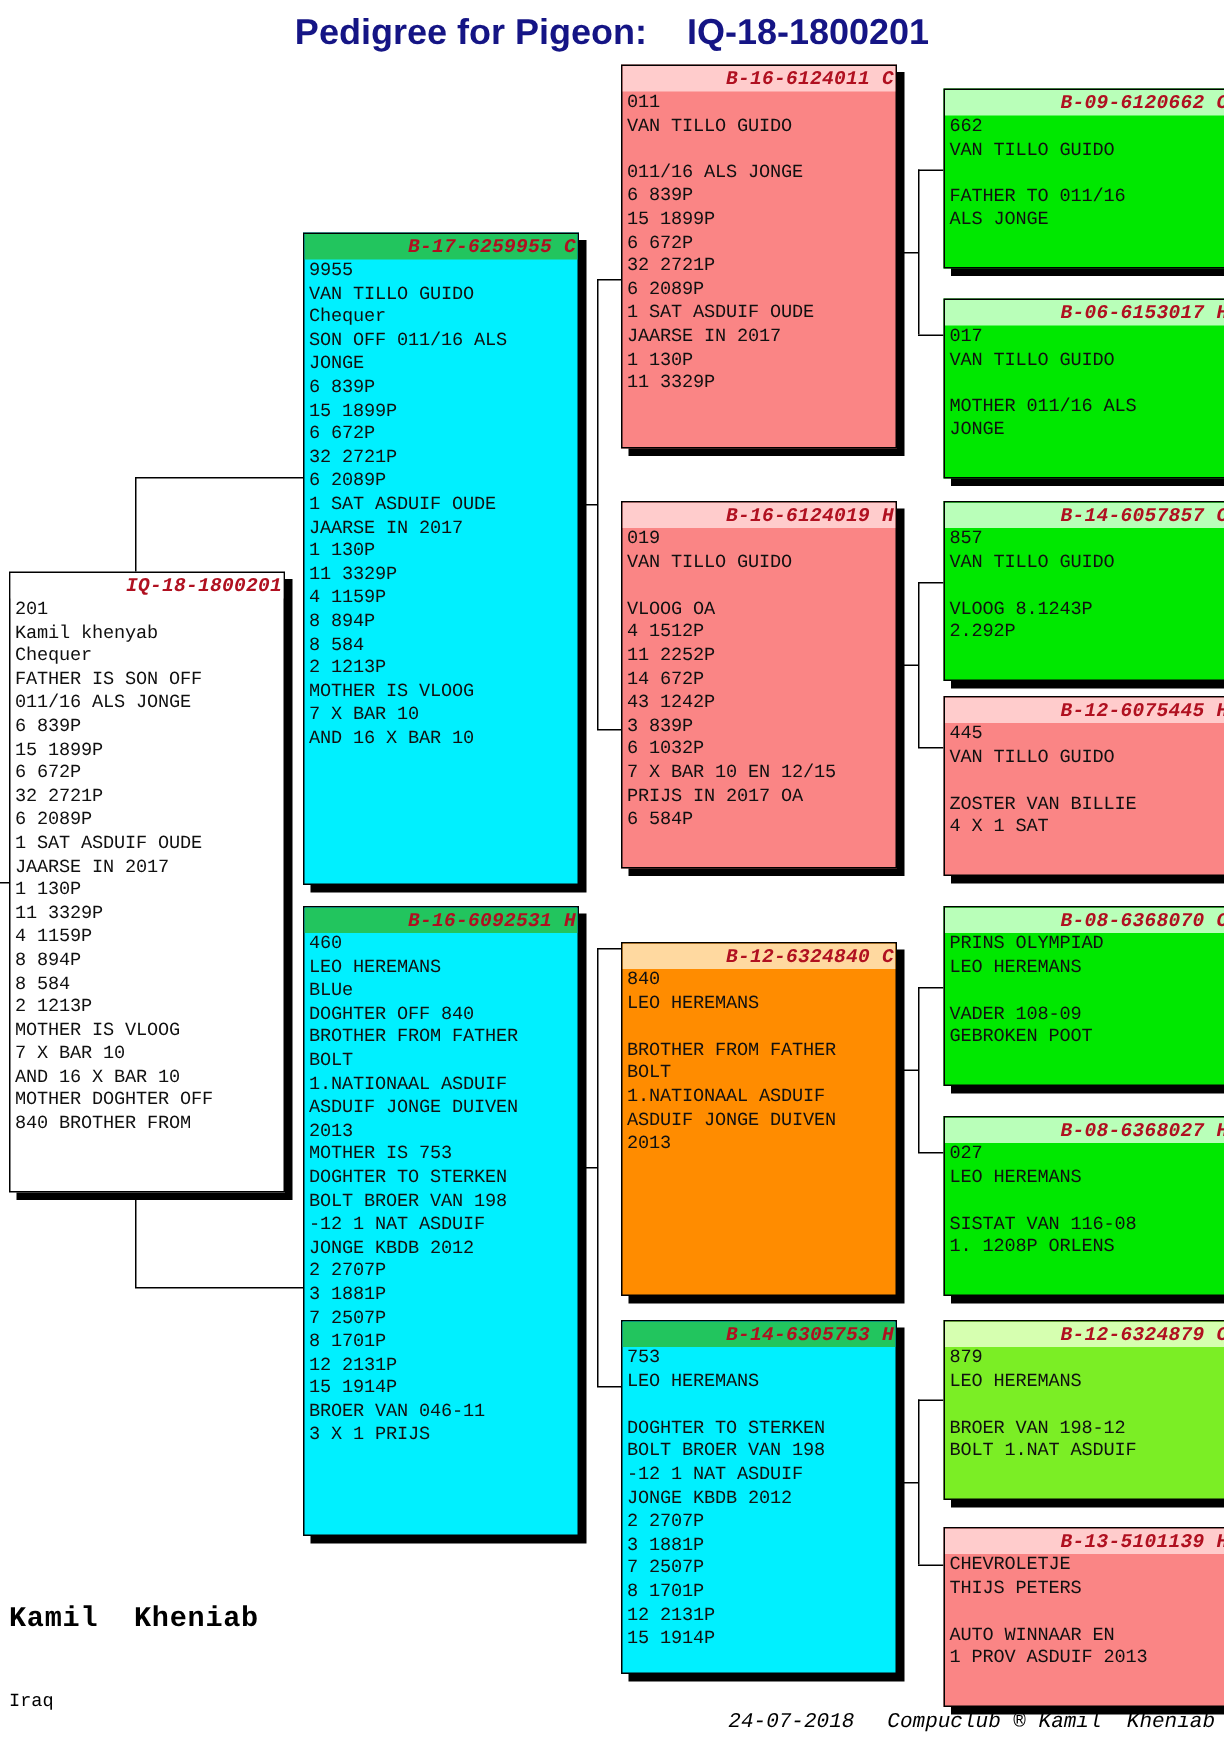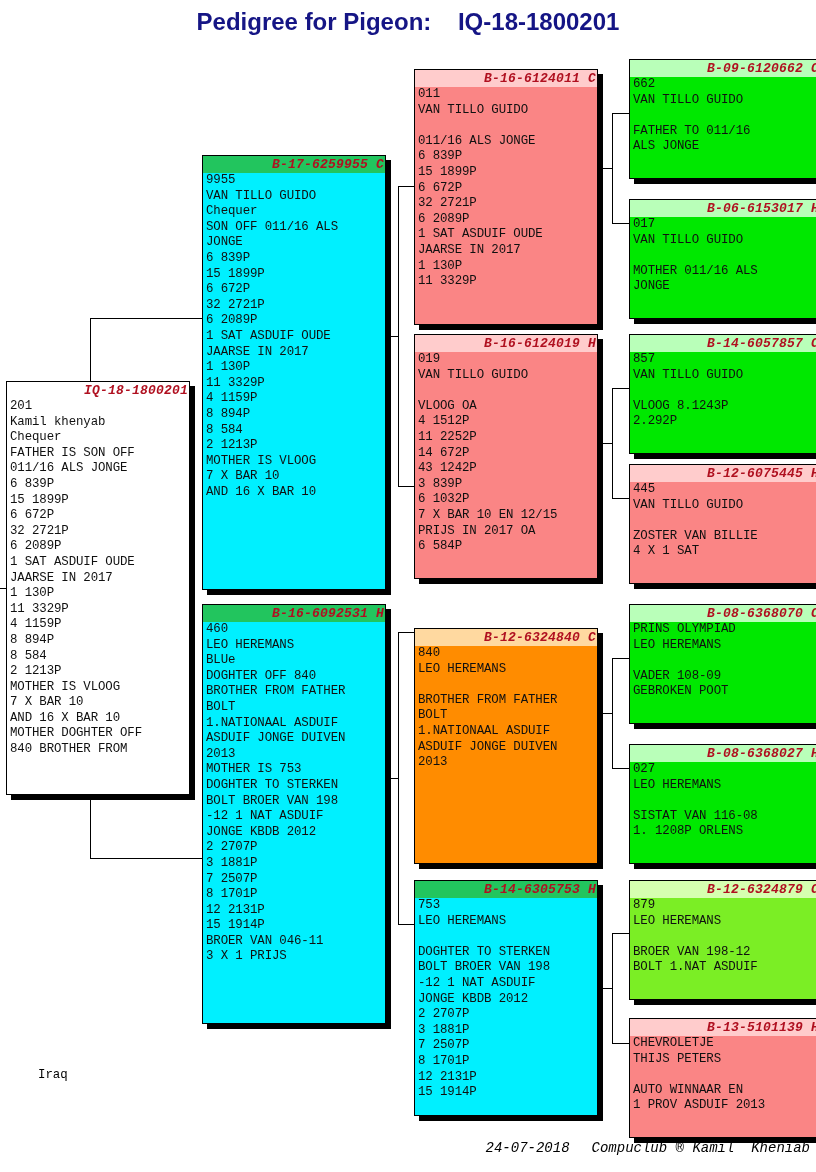--- a/index.html
+++ b/index.html
@@ -96,21 +96,20 @@
     font-weight: bold;
     color: #000000;
     line-height: 23px;
     letter-spacing: 0.5px;
   }
   #owner-block .owner-line {
     font-family: "Liberation Mono", "DejaVu Sans Mono", monospace;
     font-size: 12.4px;
     line-height: 15.5px;
     color: #000000;
-    margin-left: 32px;
   }
 
   
   #footer {
     position: absolute;
     right: 6px;
     bottom: 16px;
     font-family: Liberation Mono, monospace;
     font-size: 14px;
     font-style: italic;
@@ -230,21 +229,21 @@
 2 2707P
 3 1881P
 7 2507P
 8 1701P
 12 2131P
 15 1914P
 BROER VAN 046-11
 3 X 1 PRIJS</div>
 </div>
 
-<div class="ped-box theme-pink" style="left:414px; top:69px; width:184px; height:256px;">
+<div class="ped-box theme-pink" style="left:414px; top:43px; width:184px; height:256px;">
   <div class="box-header">B-16-6124011 C</div>
   <div class="box-body">011
 VAN TILLO GUIDO
 
 011/16 ALS JONGE
 6 839P
 15 1899P
 6 672P
 32 2721P
 6 2089P
@@ -366,19 +365,20 @@
 <div class="ped-box theme-pink" style="left:629px; top:1018px; width:192px; height:120px;">
   <div class="box-header">B-13-5101139 H</div>
   <div class="box-body">CHEVROLETJE
 THIJS PETERS
 
 AUTO WINNAAR EN
 1 PROV ASDUIF 2013</div>
 </div>
 
 <div id="owner-block">
+  <div id="owner-name">Kamil  Kheniab</div>
   <div class="owner-line">Iraq</div>
   
   
   
 </div>
 
 <div id="footer"><span class="foot-date">24-07-2018</span><span>Compuclub ® Kamil  Kheniab</span></div>
 
 </body></html>

